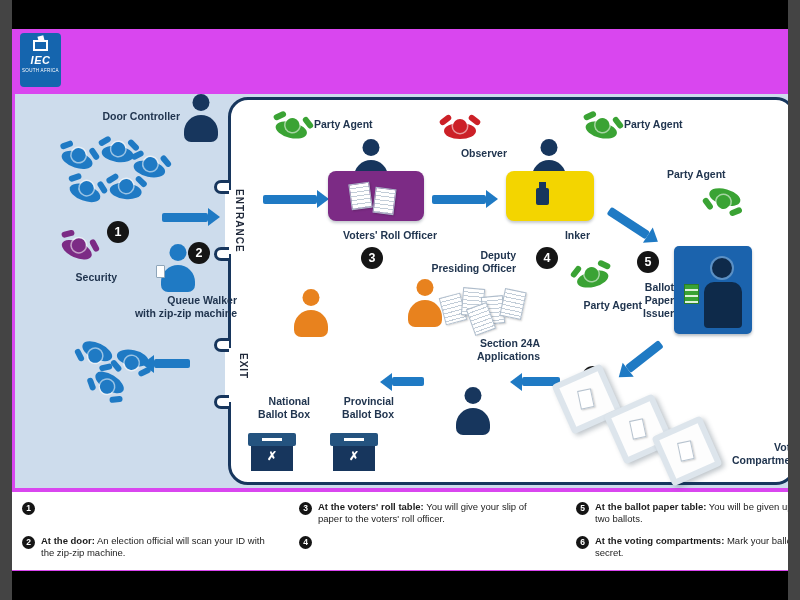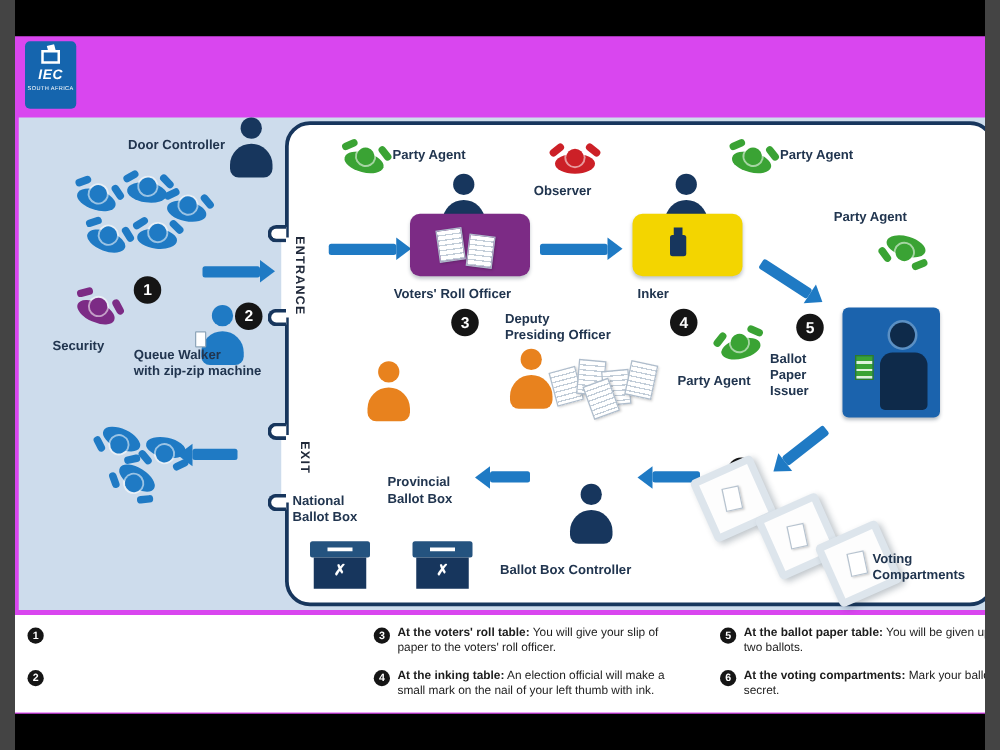--- a/index.html
+++ b/index.html
@@ -18,21 +18,21 @@
   .pt i{position:absolute;display:block;background:var(--c)}
   .pt .sh{left:2px;top:9px;width:32px;height:16px;border-radius:50%}
   .pt .al{left:-3px;top:3px;width:13px;height:6px;border-radius:3px;transform:rotate(-38deg)}
   .pt .ar{right:-3px;top:3px;width:13px;height:6px;border-radius:3px;transform:rotate(38deg)}
   .pt .hd{left:11px;top:5px;width:14px;height:14px;border-radius:50%;box-shadow:0 0 0 1.5px rgba(255,255,255,.55)}
   
   .pf{position:absolute;width:38px;height:48px}
   .pf::before{content:"";position:absolute;left:50%;top:0;transform:translateX(-50%);width:17px;height:17px;border-radius:50%;background:var(--c)}
   .pf::after{content:"";position:absolute;left:50%;bottom:0;transform:translateX(-50%);width:34px;height:27px;border-radius:17px 17px 7px 7px;background:var(--c)}
   .device{position:absolute;left:-3px;top:21px;width:9px;height:13px;background:#fff;border:1px solid #8fa6ba;z-index:2;border-radius:1px}
-  .lbl{position:absolute;font-size:10.5px;font-weight:bold;color:#21354f;text-align:left;line-height:1.22;white-space:pre-line}
+  .lbl{position:absolute;font-size:10.5px;font-weight:bold;color:#21354f;text-align:right;line-height:1.22;white-space:pre-line}
   .badge{position:absolute;width:22px;height:22px;border-radius:50%;background:#151515;color:#fff;font-size:12.5px;font-weight:bold;display:flex;align-items:center;justify-content:center}
   .arr{position:absolute;height:9px;background:#1f7ac4;transform-origin:left center;border-radius:2px}
   .arr::after{content:"";position:absolute;right:-12px;top:-5px;width:0;height:0;border-top:9.5px solid transparent;border-bottom:9.5px solid transparent;border-left:12px solid #1f7ac4}
   .desk{position:absolute;border-radius:8px;box-shadow:0 2px 3px rgba(20,40,60,.25)}
   .paper{position:absolute;background:repeating-linear-gradient(to bottom,#fff 0 3px,#c2cdd8 3px 4px);border:1px solid #aebccb;box-shadow:1px 1px 2px rgba(0,0,0,.18)}
   .ink{position:absolute;width:13px;height:17px;background:#17365d;border-radius:2px}
   .ink::before{content:"";position:absolute;top:-6px;left:3px;width:7px;height:6px;background:#17365d}
   .booth{position:absolute;background:#1b63ad;border-radius:5px;box-shadow:0 2px 3px rgba(20,40,60,.3)}
   .bcard{position:absolute;background:repeating-linear-gradient(to bottom,#3aa334 0 4px,#dff2db 4px 6px);border:1px solid #2c7d28}
   .bhead{position:absolute;width:20px;height:20px;border-radius:50%;background:#0e2a4a;box-shadow:0 0 0 2px #5b90c4}
@@ -134,21 +134,21 @@
       <i class="hd"></i>
     </div>
   <div class="lbl" style="left:30px;top:271px;width:75px">Security</div>
 
   <div class="pf" style="left:170px;top:94px;--c:#17365d"></div>
   <div class="lbl" style="left:76px;top:110px;width:92px;text-align:right">Door Controller</div>
 
   <div class="pf" style="left:147px;top:244px;--c:#1f7ac4">
       <span class="device"></span>
     </div>
-  <div class="lbl" style="left:95px;top:278px;width:130px">Queue Walker
+  <div class="lbl" style="left:95px;top:294px;width:130px">Queue Walker
 with zip-zip machine</div>
 
   <div class="badge" style="left:95px;top:221px">1</div>
   <div class="badge" style="left:176px;top:242px">2</div>
   <div class="badge" style="left:349px;top:247px">3</div>
   <div class="badge" style="left:524px;top:247px">4</div>
   <div class="badge" style="left:625px;top:251px">5</div>
   <div class="badge" style="left:570px;top:366px">6</div>
 
   <div class="arr" style="left:150px;top:213px;width:46px"></div>
@@ -219,65 +219,66 @@
     <div class="bhead" style="left:38px;top:12px"></div>
     <div class="bbody" style="left:30px;top:36px;width:38px;height:46px"></div>
   </div>
 
   <div class="pf" style="left:394px;top:279px;--c:#e8821e"></div>
   <div class="paper" style="left:430px;top:295px;width:22px;height:28px;transform:rotate(-15deg)"></div>
   <div class="paper" style="left:450px;top:288px;width:22px;height:28px;transform:rotate(5deg)"></div>
   <div class="paper" style="left:470px;top:296px;width:22px;height:28px;transform:rotate(-5deg)"></div>
   <div class="paper" style="left:490px;top:290px;width:22px;height:28px;transform:rotate(12deg)"></div>
   <div class="paper" style="left:458px;top:305px;width:22px;height:28px;transform:rotate(-20deg)"></div>
+  <div class="lbl" style="left:420px;top:337px;width:108px">Section 24A
+Applications</div>
 
   <div class="pf" style="left:280px;top:289px;--c:#e8821e"></div>
 
   <div class="comp" style="left:548px;top:372px;--r:-24deg">
       <div class="ballot"></div>
     </div>
   <div class="comp" style="left:600px;top:402px;--r:-24deg">
       <div class="ballot"></div>
     </div>
   <div class="comp" style="left:648px;top:424px;--r:-24deg">
       <div class="ballot"></div>
     </div>
   <div class="lbl" style="left:686px;top:441px;width:108px">Voting
 Compartments</div>
 
   <div class="pf" style="left:442px;top:387px;--c:#17365d"></div>
-  <div class="lbl" style="left:388px;top:450px;width:150px">Ballot Box Controller</div>
 
   <div class="lbl" style="left:222px;top:395px;width:76px">National
 Ballot Box</div>
   <div class="bbox" style="left:236px;top:431px">
       <div class="lid"></div>
       <div class="bd"></div>
     </div>
-  <div class="lbl" style="left:298px;top:380px;width:84px">Provincial
+  <div class="lbl" style="left:298px;top:395px;width:84px">Provincial
 Ballot Box</div>
   <div class="bbox" style="left:318px;top:431px">
       <div class="lid"></div>
       <div class="bd"></div>
     </div>
 
   <div class="legend">
     <div class="litem" style="left:10px;top:9px;width:250px">
       <span class="lnum">1</span>
     </div>
     <div class="litem" style="left:10px;top:43px;width:250px">
       <span class="lnum">2</span>
+      <span><b>At the door:</b> <span>An election official will scan your ID with the zip-zip machine.</span></span>
     </div>
     <div class="litem" style="left:287px;top:9px;width:254px">
       <span class="lnum">3</span>
       <span><b>At the voters' roll table:</b> <span>You will give your slip of paper to the voters' roll officer.</span></span>
     </div>
     <div class="litem" style="left:287px;top:43px;width:254px">
       <span class="lnum">4</span>
-      <span><b>At the inking table:</b> <span>An election official will make a small mark on the nail of your left thumb with ink.</span></span>
     </div>
     <div class="litem" style="left:564px;top:9px;width:230px">
       <span class="lnum">5</span>
       <span><b>At the ballot paper table:</b> <span>You will be given up to two ballots.</span></span>
     </div>
     <div class="litem" style="left:564px;top:43px;width:230px">
       <span class="lnum">6</span>
       <span><b>At the voting compartments:</b> <span>Mark your ballot in secret.</span></span>
     </div>
   </div>

